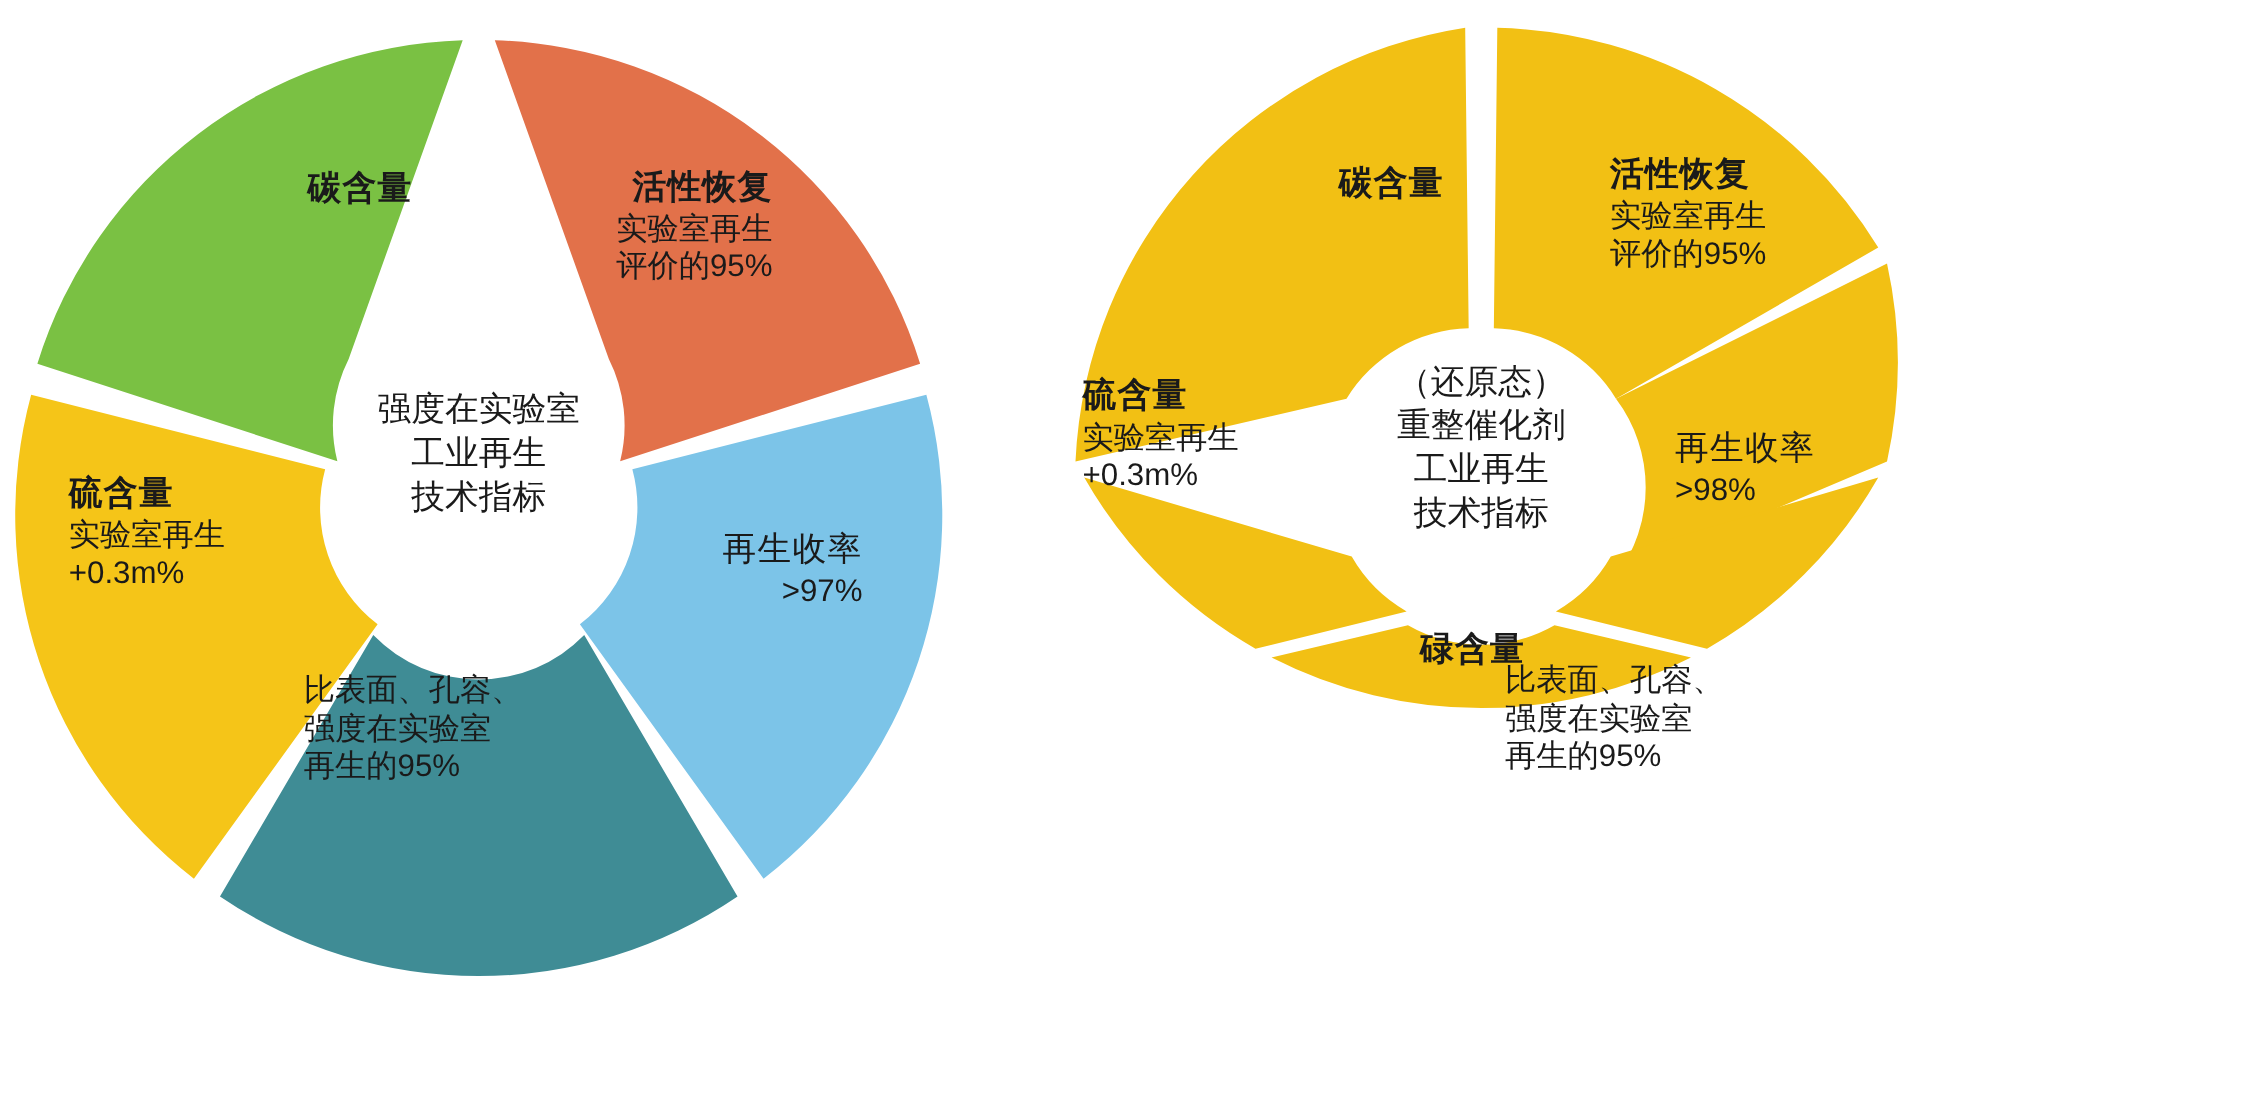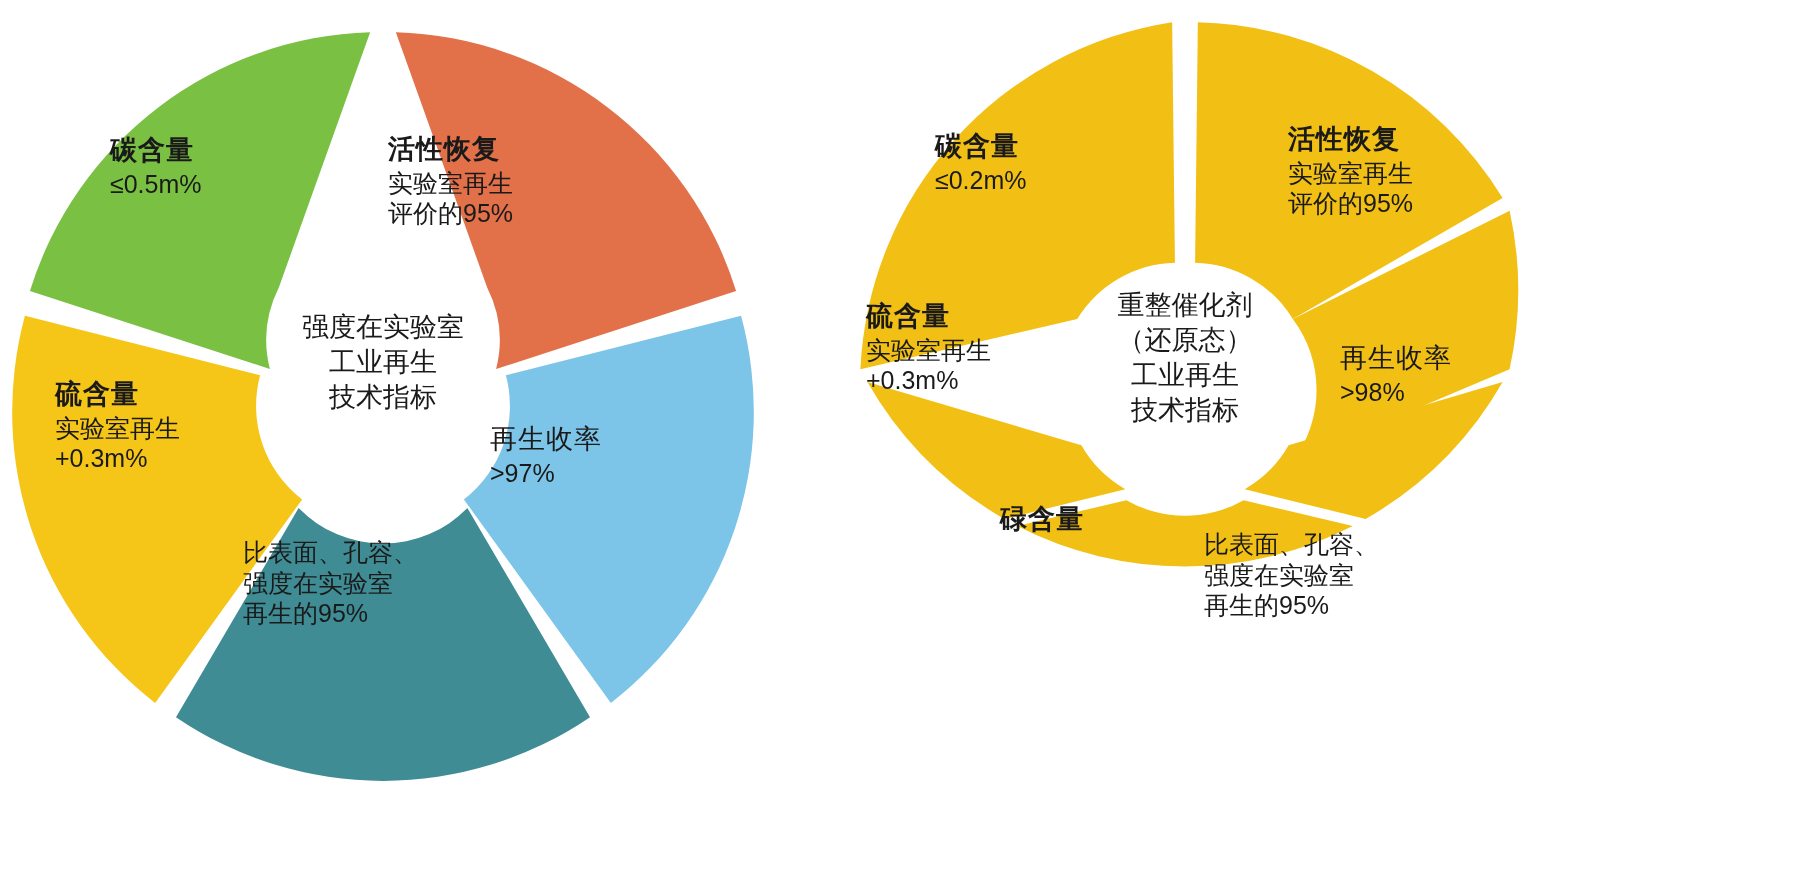--- a/index.html
+++ b/index.html
@@ -4,21 +4,21 @@
 <style>
   html,body{margin:0;padding:0;}
   body{
     width:1808px;height:877px;background:#ffffff;
     font-family:"Liberation Sans","DejaVu Sans",sans-serif;
     overflow:hidden;position:relative;
   }
   .canvas{position:absolute;inset:0;}
   svg{display:block;}
   .seg-label{
-    position:absolute;text-align:left;color:#1a1a1a;
+    position:absolute;text-align:right;color:#1a1a1a;
     line-height:1.22;pointer-events:none;
   }
   .seg-title{font-weight:bold;font-size:27px;letter-spacing:1px;display:block;margin-bottom:2px;}
   .seg-value{font-weight:normal;font-size:25px;display:block;}
   .seg-value .ln{display:block;}
   .hub-label{
     position:absolute;text-align:center;color:#1a1a1a;
     font-size:27px;line-height:1.30;pointer-events:none;
   }
   .hub-label .ln{display:block;white-space:nowrap;}
@@ -91,28 +91,25 @@
   <div class="seg-label" style="left:55px;top:378px;width:210px;text-align:left;">
     <span class="seg-title">硫含量</span>
     <span class="seg-value">
       <span class="ln">实验室再生</span>
       <span class="ln">+0.3m%</span>
     </span>
   </div>
 
   <div class="seg-label" style="left:110px;top:134px;width:220px;">
     <span class="seg-title">碳含量</span>
-    <span class="seg-value">
-      <span class="ln">≤0.5m%</span>
-    </span>
   </div>
 
   <div class="hub-label" style="left:1025px;top:288px;width:320px;">
+    <span class="ln">（还原态）</span>
     <span class="ln">重整催化剂</span>
-    <span class="ln">（还原态）</span>
     <span class="ln">工业再生</span>
     <span class="ln">技术指标</span>
   </div>
 
   <div class="seg-label" style="left:1288px;top:123px;width:230px;text-align:left;">
     <span class="seg-title">活性恢复</span>
     <span class="seg-value">
       <span class="ln">实验室再生</span>
       <span class="ln">评价的95%</span>
     </span>
@@ -140,18 +137,15 @@
   <div class="seg-label" style="left:866px;top:300px;width:210px;text-align:left;">
     <span class="seg-title">硫含量</span>
     <span class="seg-value">
       <span class="ln">实验室再生</span>
       <span class="ln">+0.3m%</span>
     </span>
   </div>
 
   <div class="seg-label" style="left:935px;top:130px;width:220px;">
     <span class="seg-title">碳含量</span>
-    <span class="seg-value">
-      <span class="ln">≤0.2m%</span>
-    </span>
   </div>
 
 </div>
 
 </body></html>

